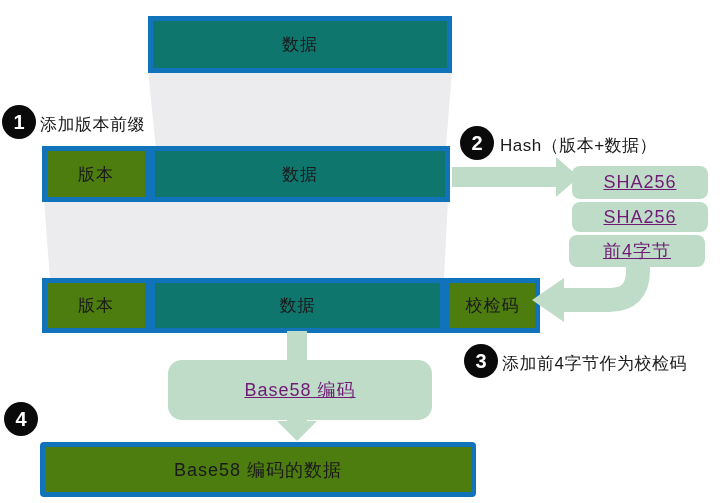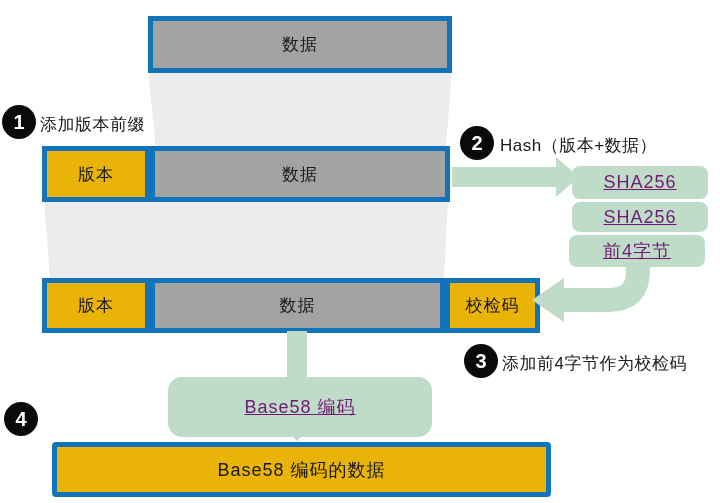--- a/index.html
+++ b/index.html
@@ -19,23 +19,23 @@
   }
 
   .box {
     border: 5px solid #1173b9;
     display: flex;
     align-items: center;
     justify-content: center;
     font-size: 17px;
     font-weight: 500;
     letter-spacing: 1px;
-    background: #eab308;
+    background: #4d7c0f;
   }
-  .box.fill-blue { background: #a3a3a3; }
+  .box.fill-blue { background: #0f766e; }
   .box.radius { border-radius: 4px; }
 
   .pill {
     background: #bedcc8;
     border-radius: 8px;
     display: flex;
     align-items: center;
     justify-content: center;
     font-size: 18px;
     font-weight: 500;
@@ -91,21 +91,21 @@
   <div class="abs box" style="left:42px; top:278px; width:108px; height:55px;">
     <span>版本</span>
   </div>
   <div class="abs box fill-blue" style="left:150px; top:278px; width:295px; height:55px;">
     <span>数据</span>
   </div>
   <div class="abs box" style="left:445px; top:278px; width:95px; height:55px;align-items:center;">
     <span>校检码</span>
   </div>
 
-  <div class="abs box radius" style="left:52px; top:442px; width:499px; height:55px; font-size:18px;">
+  <div class="abs box radius" style="left:40px; top:442px; width:436px; height:55px; font-size:18px;">
     <span>Base58 编码的数据</span>
   </div>
 
   <svg class="connector-layer" width="720" height="503" viewBox="0 0 720 503">
 
     <path d="M452 167 H556 V157 L579 177 L556 197 V187 H452 Z" fill="#bedcc8"></path>
 
     <path d="M638 253 L638 271 Q638 300 609 300 L564 300" fill="none" stroke="#bedcc8" stroke-width="24"></path>
     <polygon points="564,278 564,322 532,300" fill="#bedcc8"></polygon>
 
@@ -116,21 +116,21 @@
   <div class="abs pill" style="left:572px; top:166px; width:136px; height:33px;">
     <span>SHA256</span>
   </div>
   <div class="abs pill" style="left:572px; top:202px; width:136px; height:30px;">
     <span>SHA256</span>
   </div>
   <div class="abs pill" style="left:569px; top:235px; width:136px; height:32px;">
     <span>前4字节</span>
   </div>
 
-  <div class="abs pill big" style="left:168px; top:377px; width:264px; height:60px;">
+  <div class="abs pill big" style="left:168px; top:360px; width:264px; height:60px;">
     <span>Base58 编码</span>
   </div>
 
   <div class="abs badge" style="left:2px; top:105px;">
     <span>1</span>
   </div>
   <div class="abs badge" style="left:460px; top:126px;">
     <span>2</span>
   </div>
   <div class="abs badge" style="left:464px; top:344px;">

